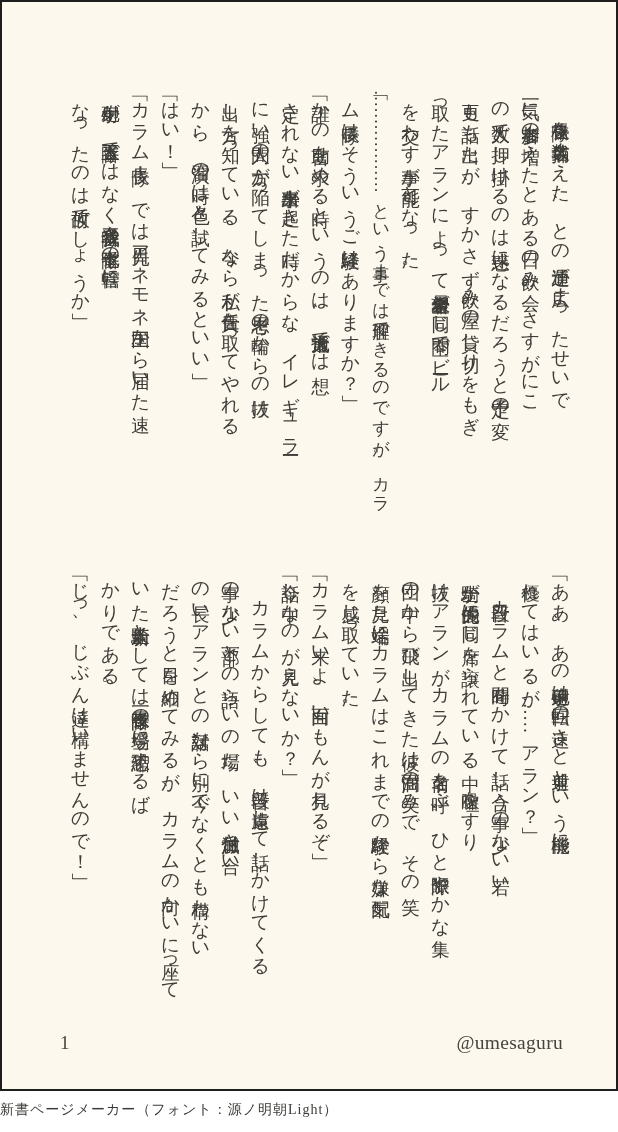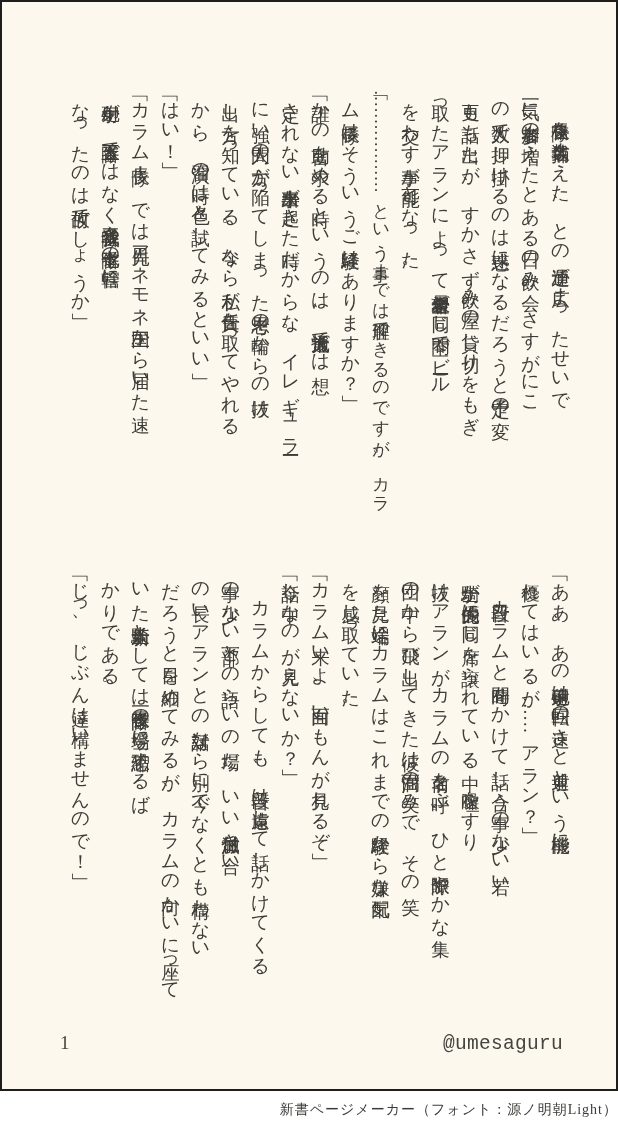--- a/index.html
+++ b/index.html
@@ -49,27 +49,27 @@
     left: 58px;
     right: 53px;
     top: 1030px;
     height: 26px;
     display: flex;
     justify-content: space-between;
     align-items: baseline;
     color: #45443f;
   }
   .page-number { font-size: 19px; }
-  .author-handle { font-size: 19.5px; letter-spacing: 0.3px; font-family: Liberation Mono, monospace; }
+  .author-handle { font-size: 19.5px; letter-spacing: 0.3px; }
   .caption {
     position: absolute;
     left: 0;
-    right: 0;
+    right: 16px;
     top: 1101px;
-    text-align: right;
+    text-align: left;
     font-size: 14px;
     color: #3b3a36;
     letter-spacing: 1px;
   }
 </style>
 </head>
 <body>
 
 <div class="canvas">
 

